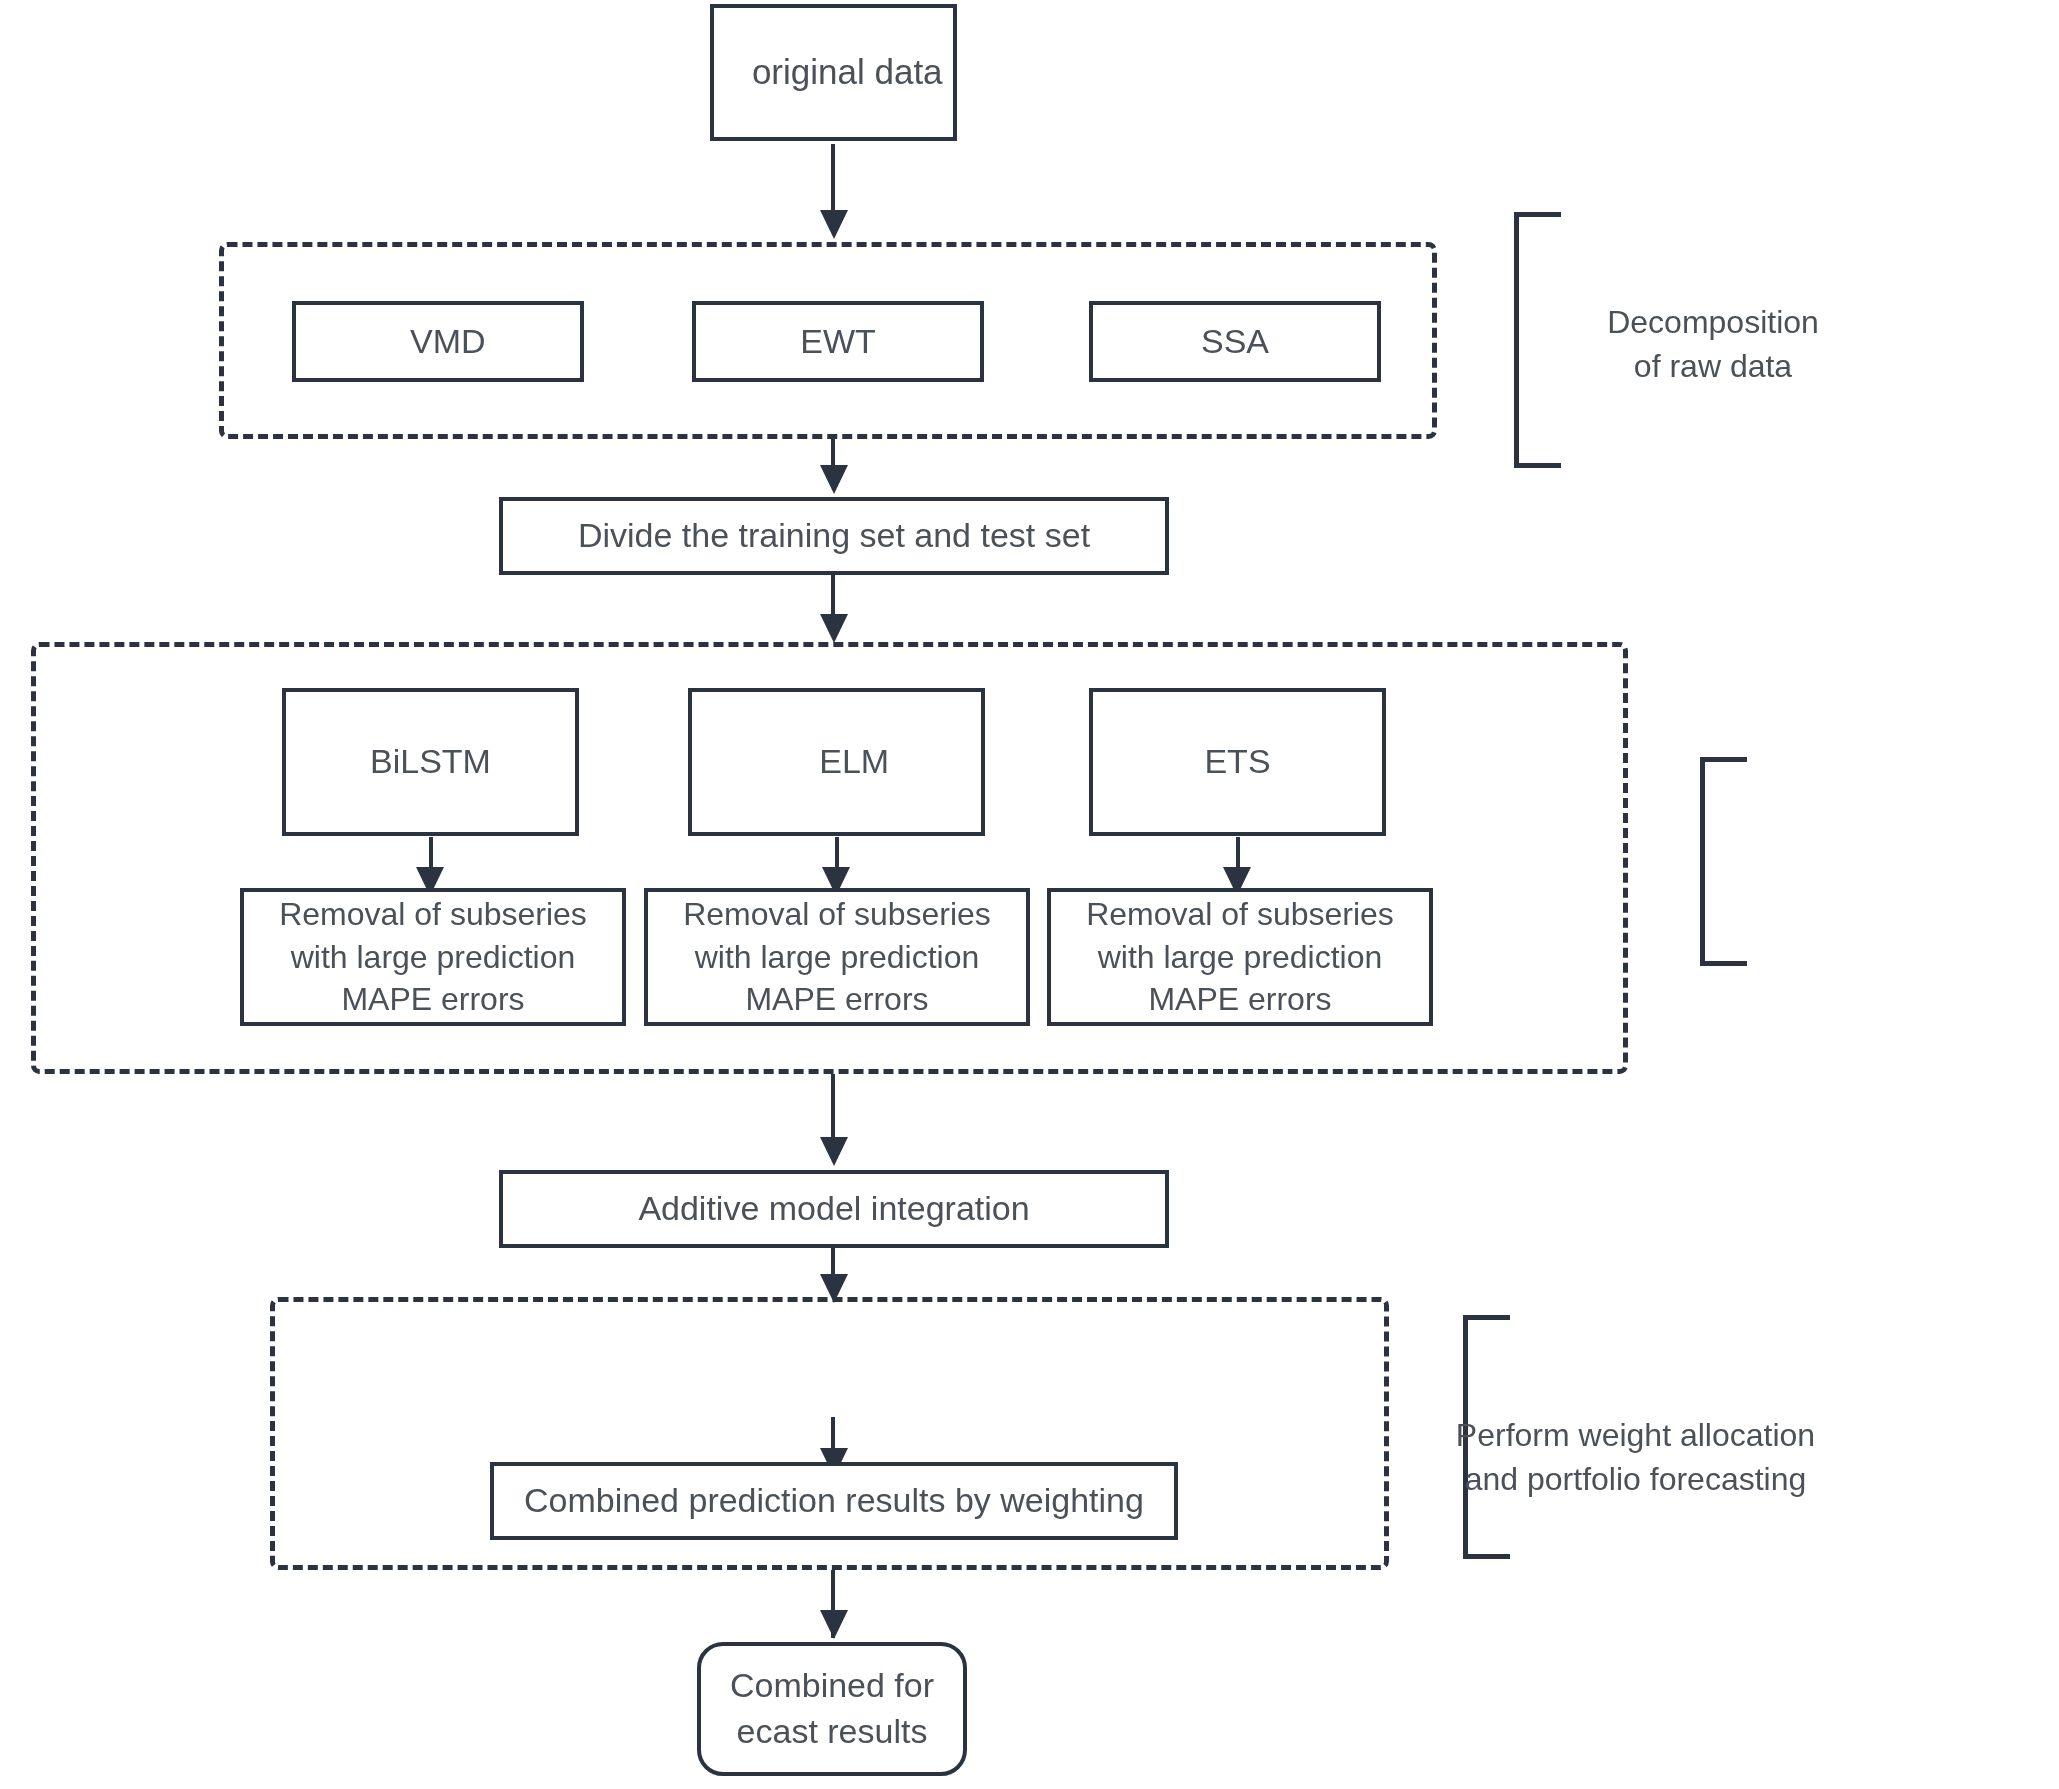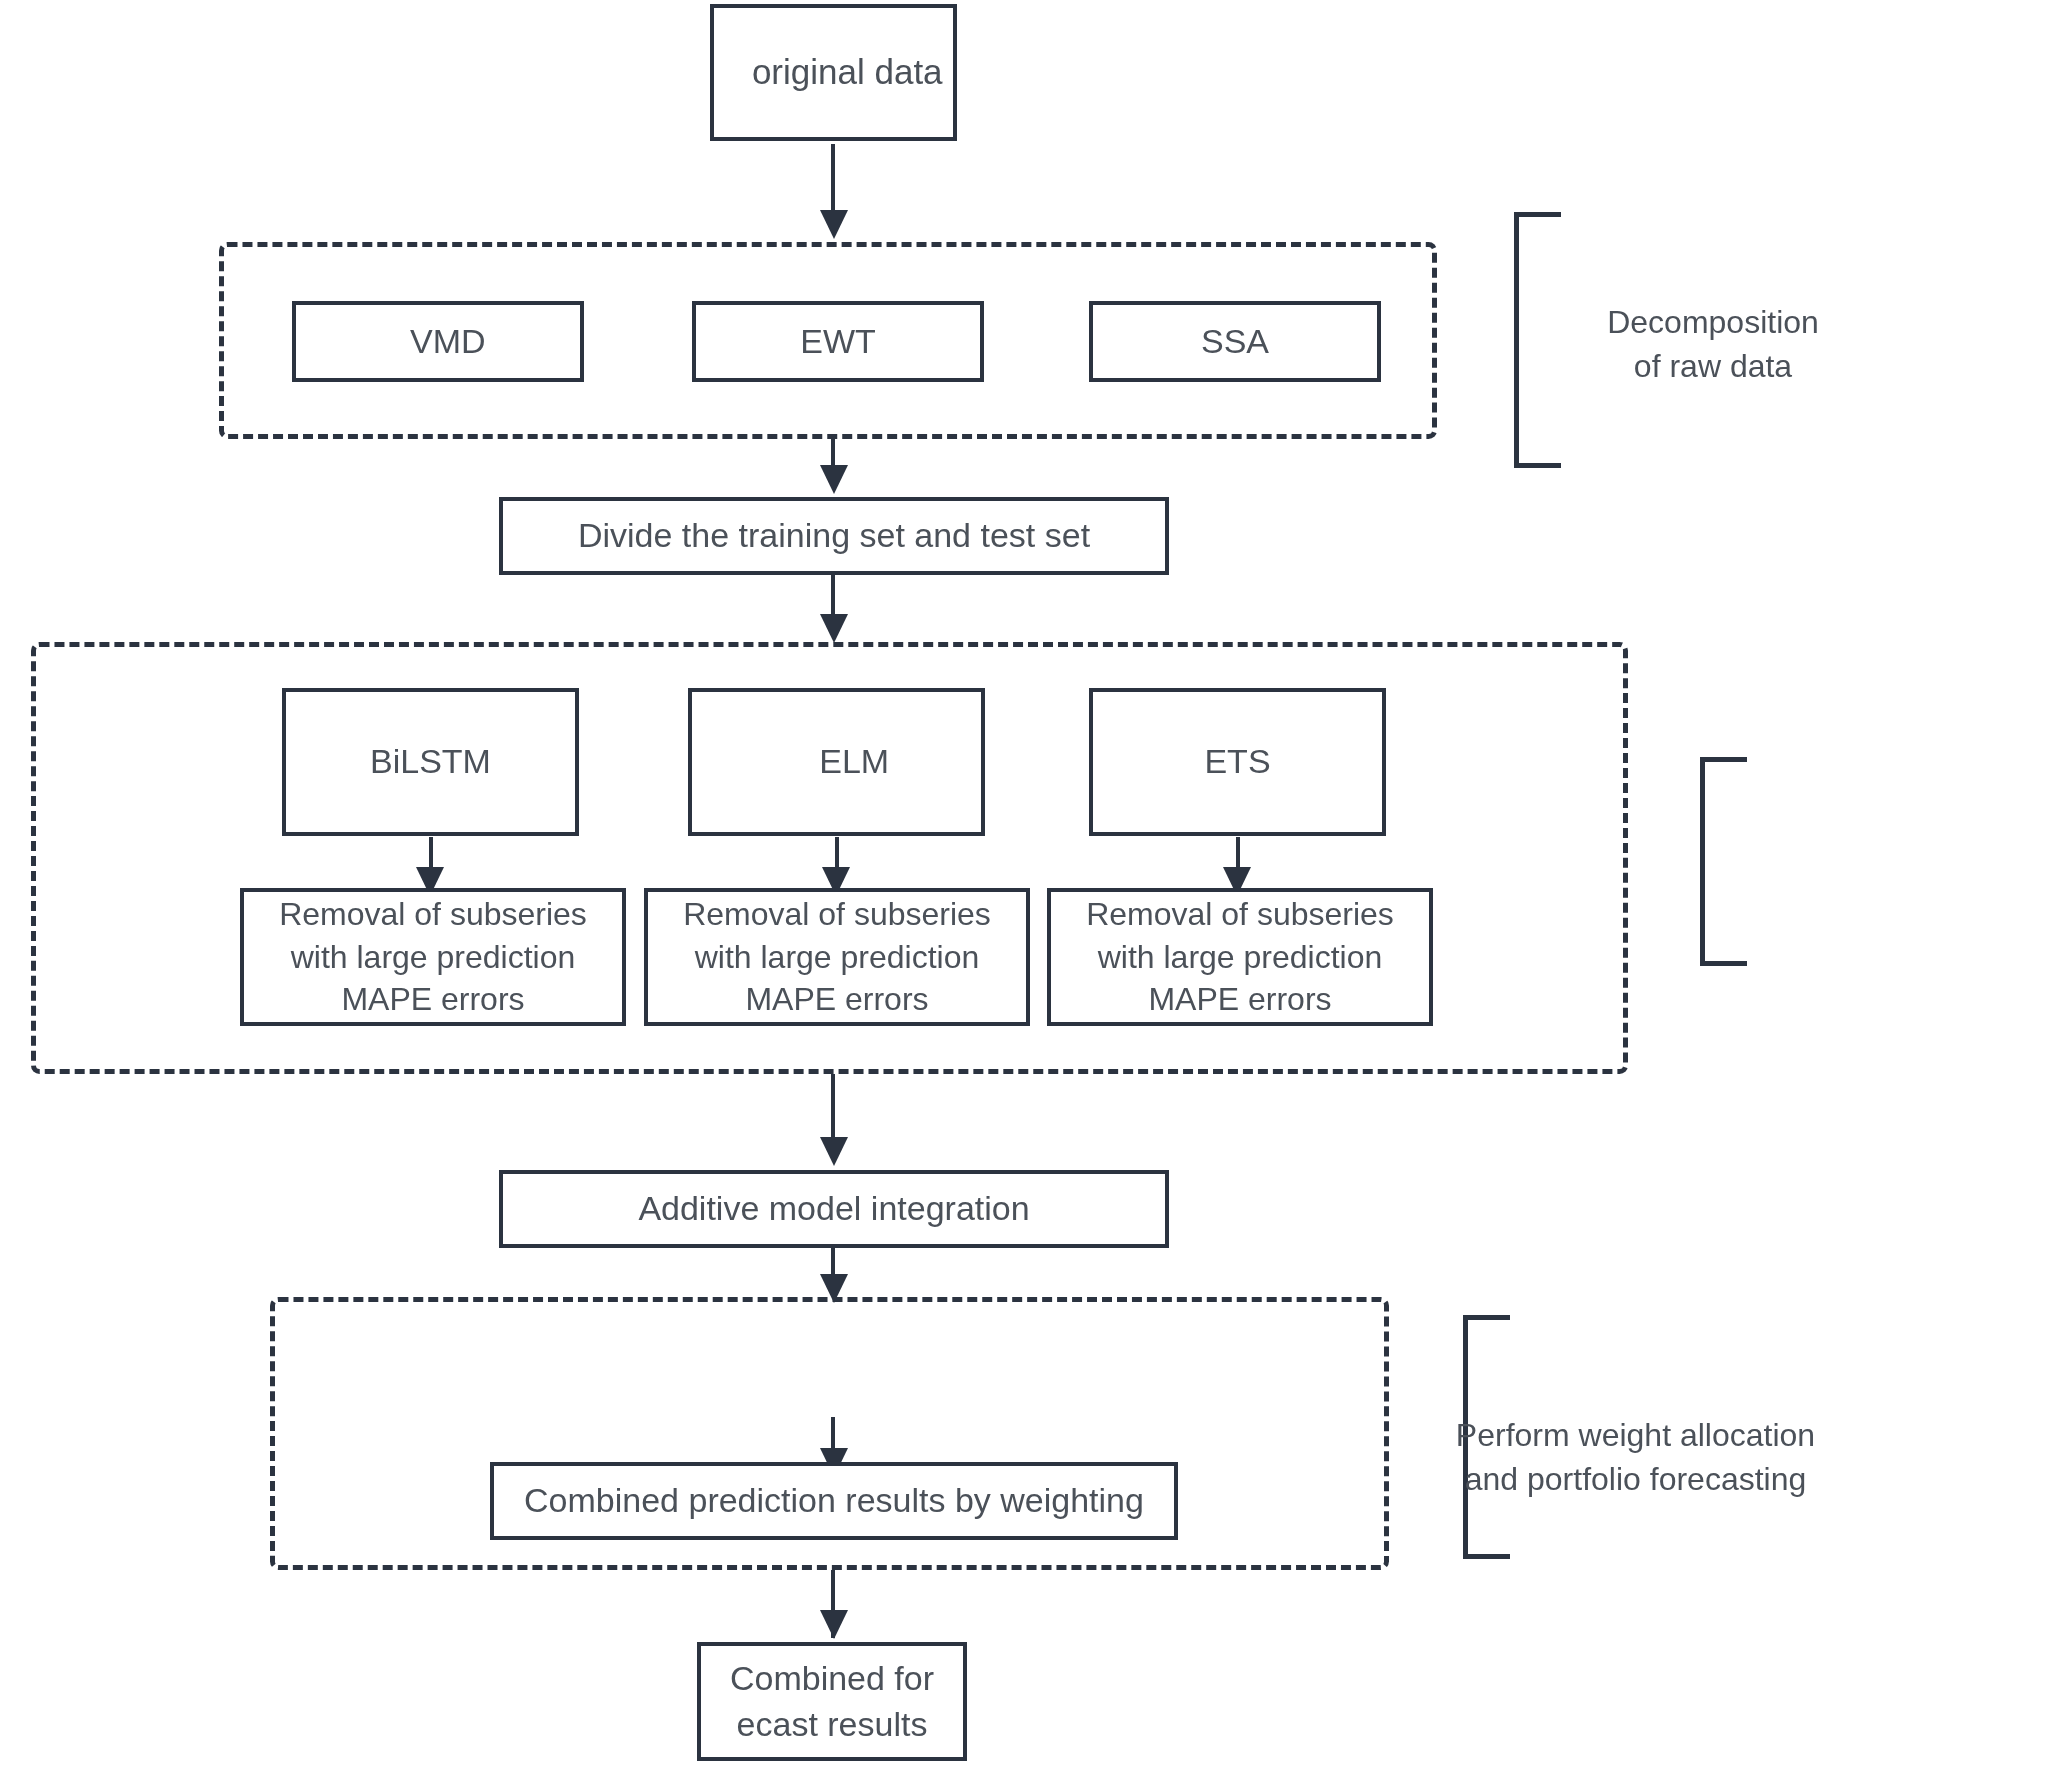--- a/index.html
+++ b/index.html
@@ -183,19 +183,19 @@
     <span class="txt">Combined prediction results by weighting</span>
   </div>
 
   <div class="bracket" style="left:1463px; top:1315px; width:47px; height:244px;"></div>
   <div class="bracket-label fs-sm" style="left:1437px; top:1386px; width:397px;margin-top:28px;">Perform weight allocation
 and portfolio forecasting</div>
 
   <div class="arrow-line" style="left:831px; top:1570px; height:68px;"></div>
   <div class="arrow-head" style="left:820px; top:1610px;"></div>
 
-  <div class="node fs-md" style="left:697px; top:1642px; width:270px; height:119px; white-space:pre-line;">
+  <div class="node fs-md" style="left:697px; top:1642px; width:270px; height:134px; white-space:pre-line;border-radius:26px;">
     <span class="txt">Combined for
 ecast results</span>
   </div>
 
 </div>
 
 
 </body></html>

